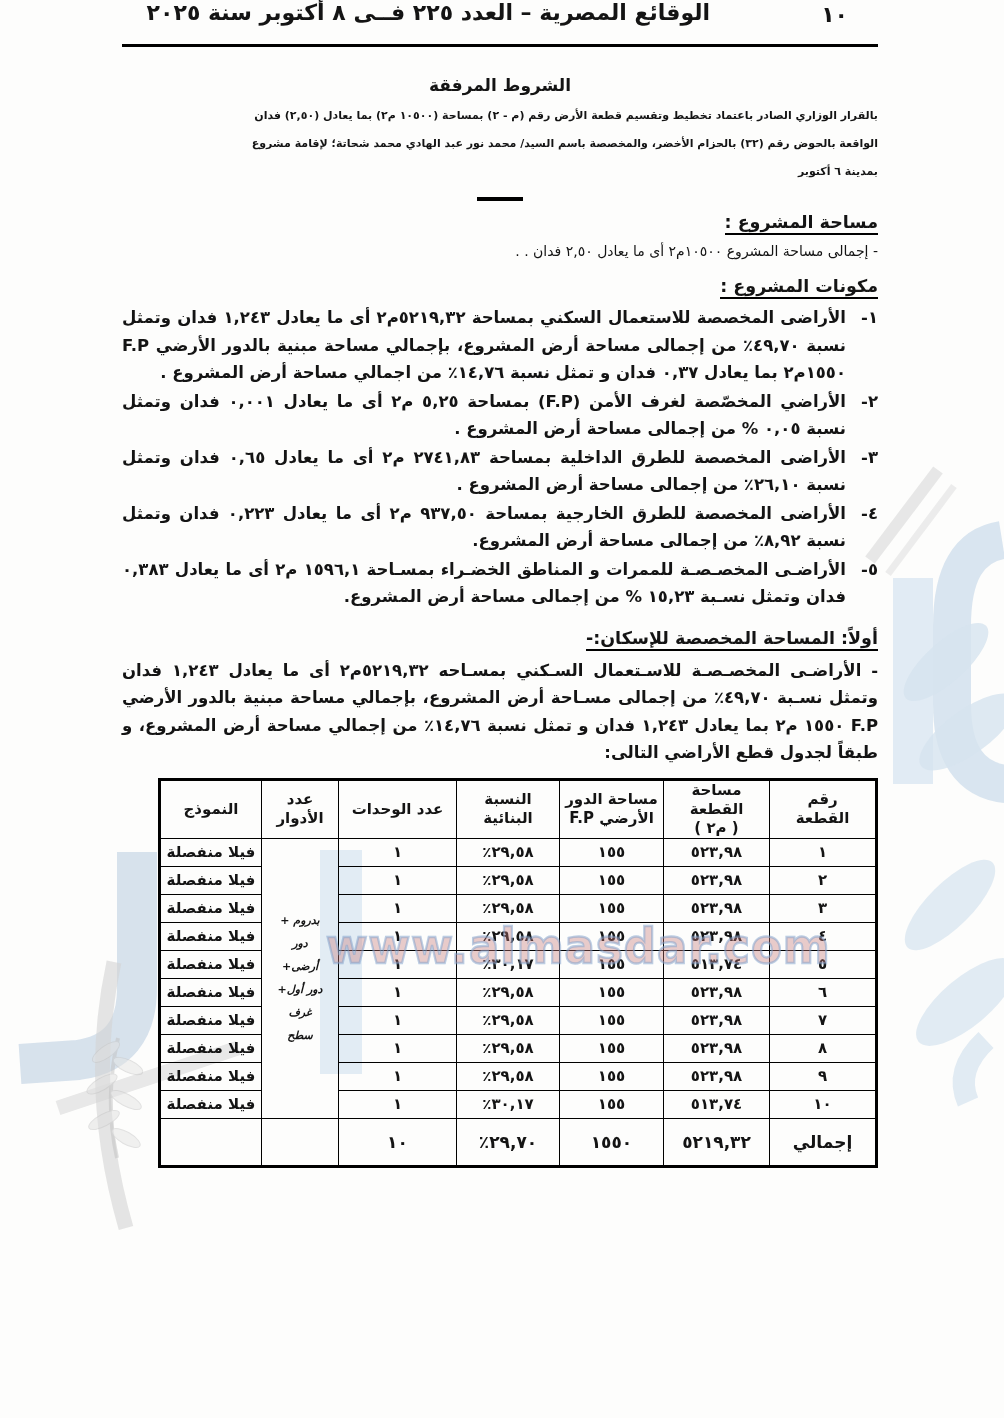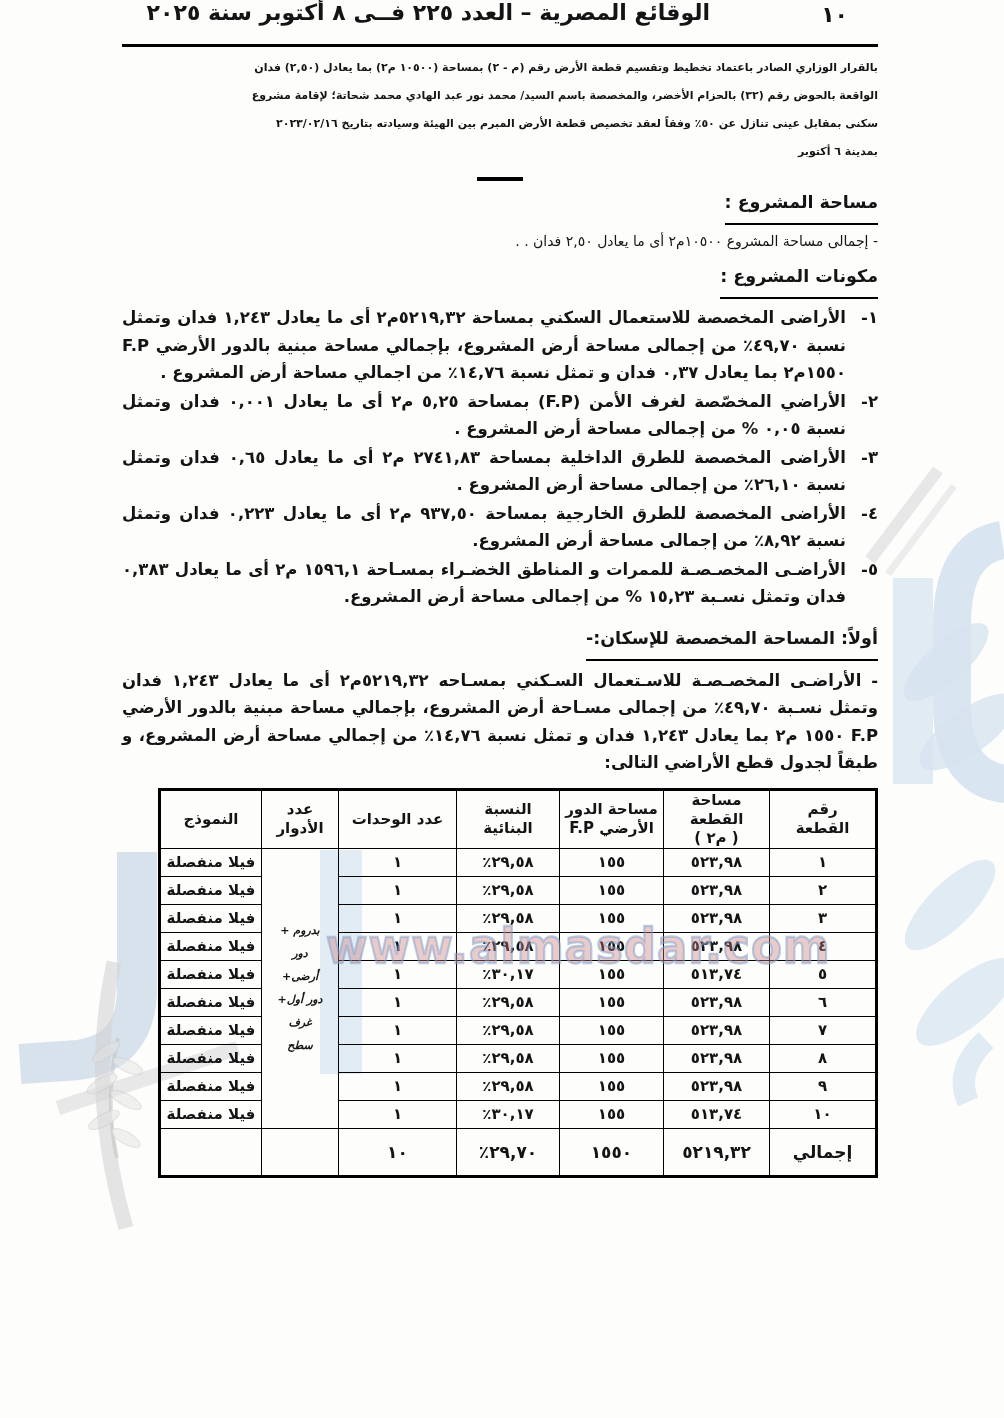--- a/index.html
+++ b/index.html
@@ -27,21 +27,21 @@
     font-size:22px;font-weight:bold;white-space:nowrap;
   }
   .gz-page-num{position:absolute;right:30px;top:2px;font-size:22px;font-weight:bold;}
   .gz-rule{margin:8px 0 0 0;border:0;border-top:3px solid #000;}
   .cond-title{margin-top:28px;text-align:center;font-size:17px;font-weight:bold;}
   .cond-par{margin-top:7px;font-size:11px;font-weight:bold;line-height:28px;text-align:justify;}
   .cond-par .c-line{text-align:justify;}
   .cond-par .c-line.center{text-align:right;}
   .divider-dash{width:46px;height:4px;background:#000;margin:11px auto 0 auto;}
   .sec-heading{margin-top:11px;font-size:17.5px;font-weight:bold;}
-  .sec-heading span{display:inline-block;border-bottom:2.2px solid #000;padding-bottom:11px;}
+  .sec-heading span{display:inline-block;border-bottom:2.2px solid #000;padding-bottom:1px;}
   .body-line{margin-top:3px;font-size:14px;font-weight:normal;line-height:27px;}
   .items{margin-top:5px;}
   .item{display:flex;font-size:16.5px;font-weight:bold;line-height:27.5px;margin-bottom:1px;}
   .item .num{flex:0 0 32px;}
   .item .txt{flex:1;text-align:justify;}
   .housing-par{margin-top:6px;font-size:16.5px;font-weight:bold;line-height:27.5px;text-align:justify;}
   
   .plots-table{
     margin:11px 0 0 auto;width:717px;border-collapse:collapse;table-layout:fixed;
     border:3px solid #000;font-weight:bold;
@@ -93,25 +93,25 @@
   <div class="wm-url">www.almasdar.com</div>
 
   <div class="content">
 
     <div class="gz-header">
       <div class="gz-title">الوقائع المصرية – العدد ٢٢٥ فــى ٨ أكتوبر سنة ٢٠٢٥</div>
       <div class="gz-page-num">١٠</div>
     </div>
     <hr class="gz-rule">
 
+    <div class="cond-title">الشروط المرفقة</div>
 
     <div class="cond-par">
       <div class="c-line">بالقرار الوزاري الصادر باعتماد تخطيط وتقسيم قطعة الأرض رقم (م - ٢) بمساحة (١٠٥٠٠ م٢) بما يعادل (٢,٥٠) فدان</div>
       <div class="c-line">الواقعة بالحوض رقم (٣٢) بالحزام الأخضر، والمخصصة باسم السيد/ محمد نور عبد الهادي محمد شحاتة؛ لإقامة مشروع</div>
-      <div class="c-line">سكنى بمقابل عينى تنازل عن ٥٠٪ وفقاً لعقد تخصيص قطعة الأرض المبرم بين الهيئة وسيادته بتاريخ ٢٠٢٣/٠٢/١٦</div>
       <div class="c-line center">بمدينة ٦ أكتوبر</div>
     </div>
 
     <div class="divider-dash"></div>
 
     <div class="sec-heading">
       <span>مساحة المشروع :</span>
     </div>
     <div class="body-line">- إجمالى مساحة المشروع ١٠٥٠٠م٢ أى ما يعادل ٢,٥٠ فدان . .</div>
 

